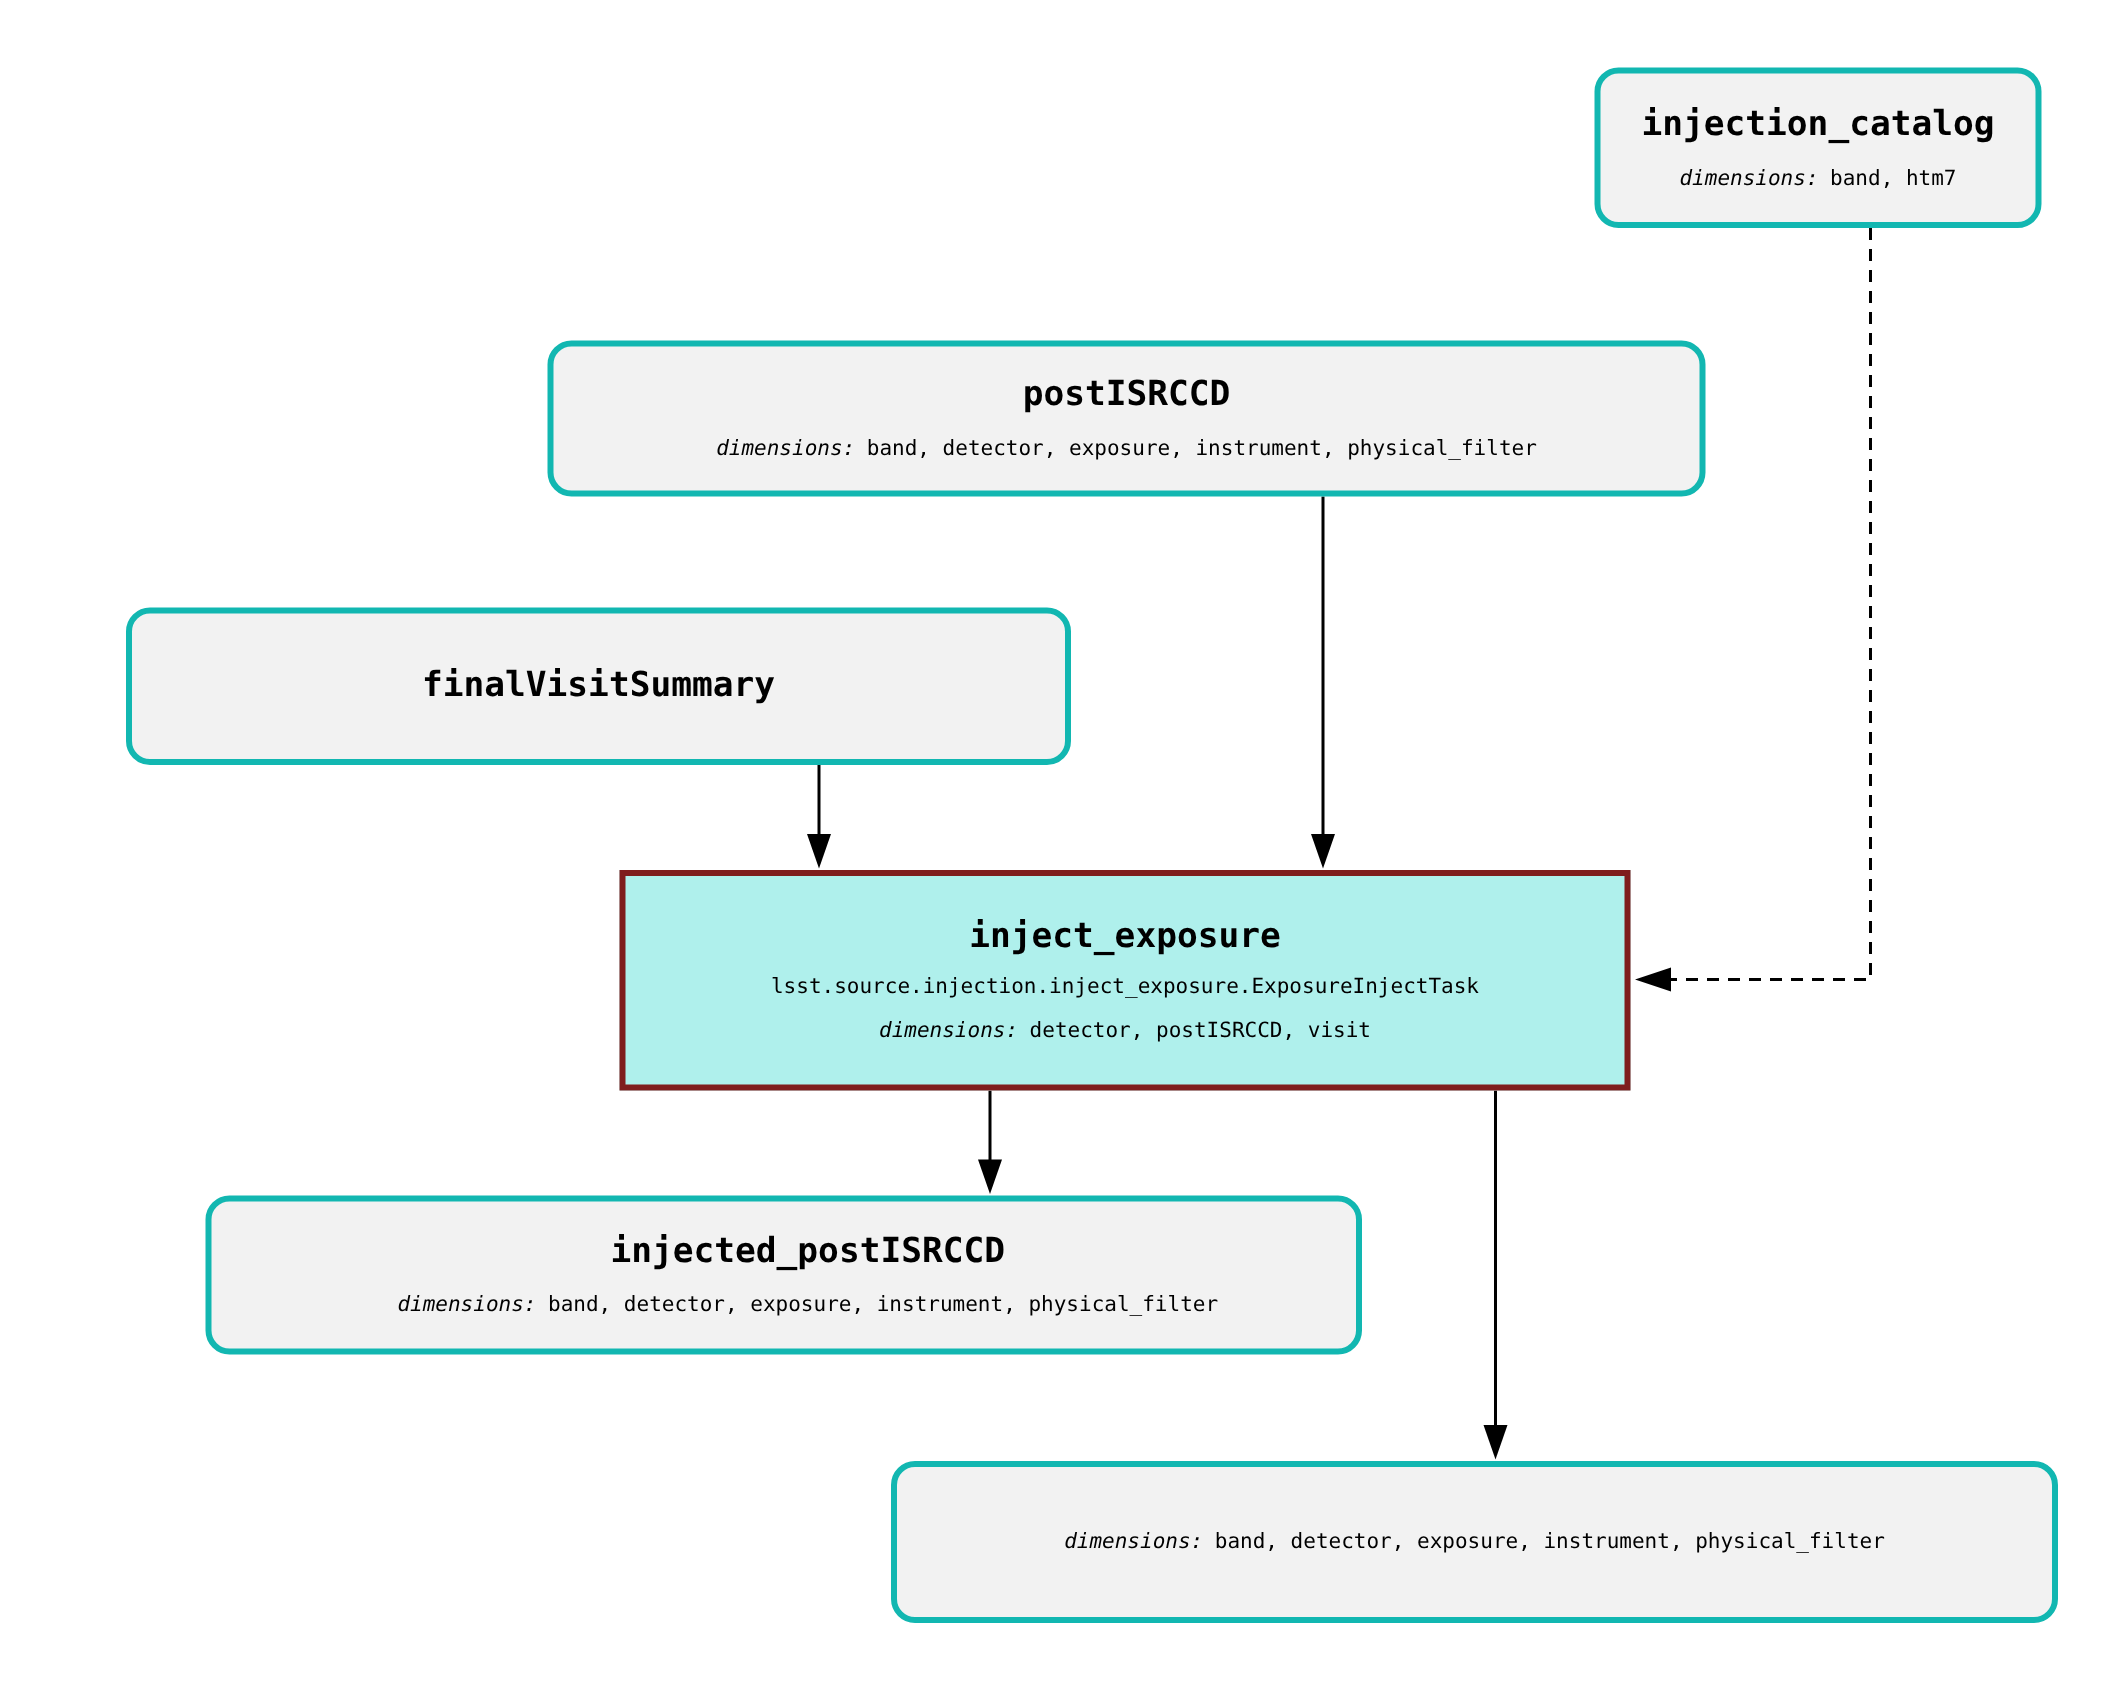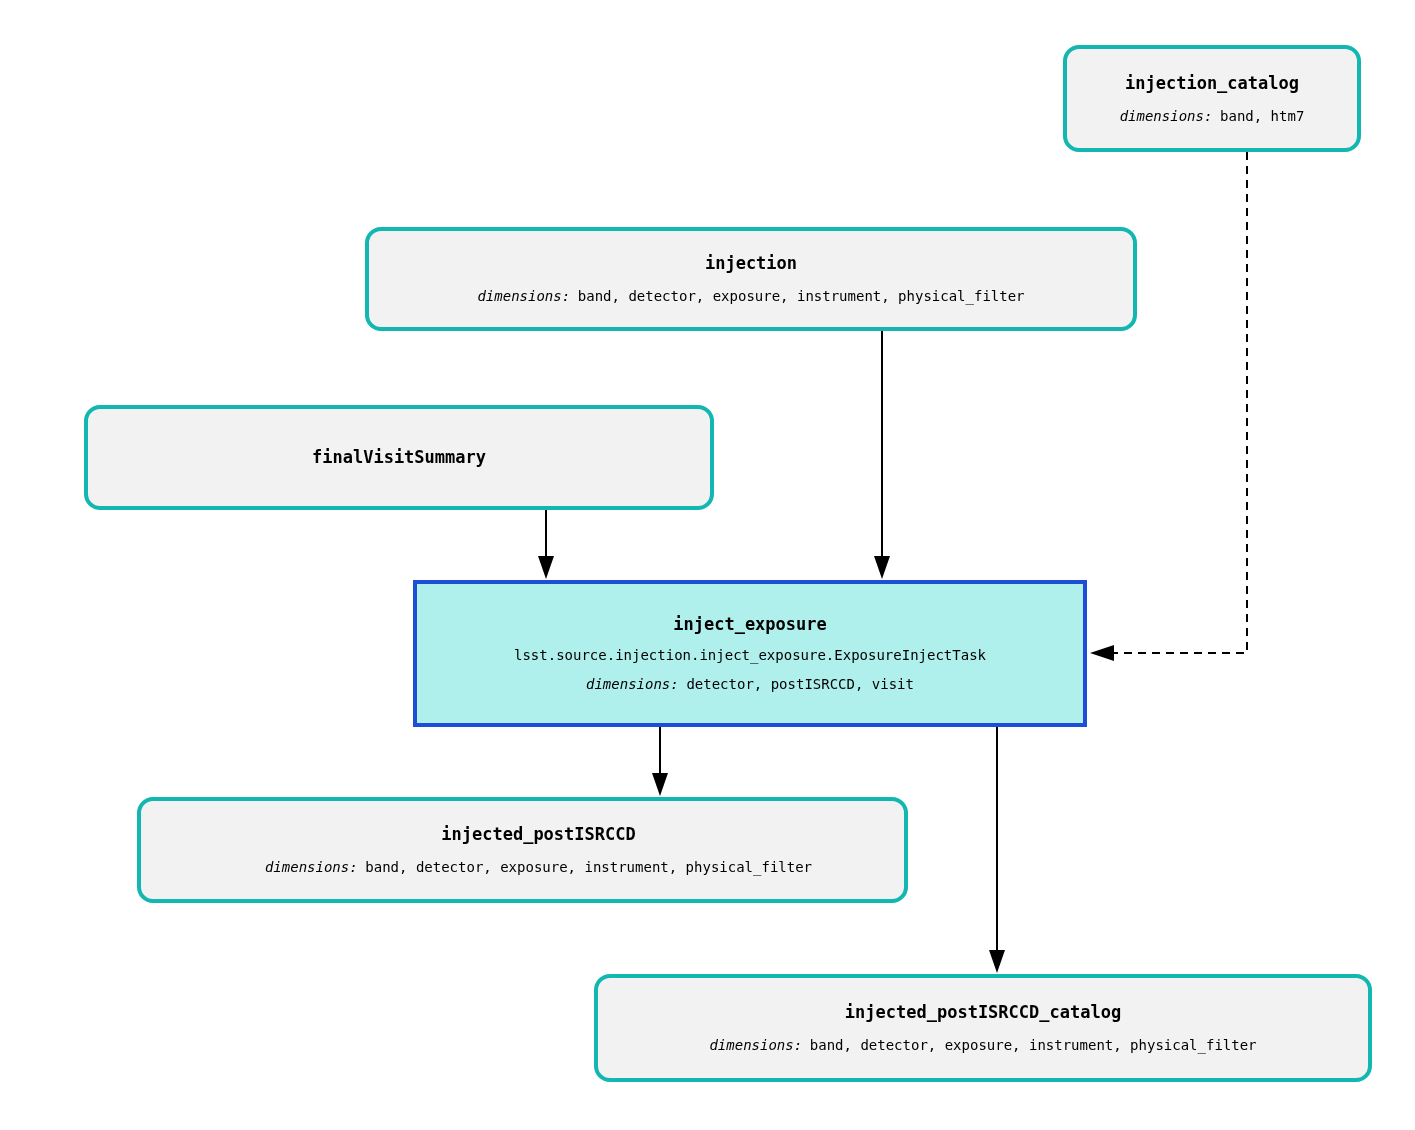--- a/index.html
+++ b/index.html
@@ -33,27 +33,27 @@
     text-align: center;
     row-gap: 17px;
   }
   .node.dataset {
     background: #f2f2f2;
     border: 4px solid #12b7b1;
     border-radius: 16px;
   }
   .node.task {
     background: #aff0ec;
-    border: 4px solid #1d4ed8;
+    border: 4px solid #7f1d1d;
     border-radius: 0;
     row-gap: 15px;
   }
   .node-title {
     font-weight: bold;
-    font-size: 17px;
+    font-size: 23px;
     line-height: 1;
     white-space: nowrap;
   }
   .node-line {
     font-size: 14px;
     line-height: 1;
     white-space: nowrap;
   }
   .dim-label {
     font-style: italic;
@@ -92,37 +92,36 @@
       <polygon points="997,973 989,950 1005,950" fill="#000"></polygon>
     </g>
   </svg>
 
   <div class="node dataset" style="left:1063px; top:45px; width:298px; height:107px;">
     <div class="node-title">injection_catalog</div>
     <div class="node-line"><span class="dim-label">dimensions:</span><span>band, htm7</span></div>
   </div>
 
   <div class="node dataset" style="left:365px; top:227px; width:772px; height:104px;">
-    <div class="node-title">injection</div>
+    <div class="node-title">postISRCCD</div>
     <div class="node-line"><span class="dim-label">dimensions:</span><span>band, detector, exposure, instrument, physical_filter</span></div>
   </div>
 
   <div class="node dataset" style="left:48px; top:405px; width:630px; height:105px;margin-left:36px;">
     <div class="node-title">finalVisitSummary</div>
   </div>
 
   <div class="node task" style="left:413px; top:580px; width:674px; height:147px;">
     <div class="node-title">inject_exposure</div>
     <div class="node-line">lsst.source.injection.inject_exposure.ExposureInjectTask</div>
     <div class="node-line"><span class="dim-label">dimensions:</span><span>detector, postISRCCD, visit</span></div>
   </div>
 
   <div class="node dataset" style="left:137px; top:797px; width:771px; height:106px;padding-left:32px;">
     <div class="node-title">injected_postISRCCD</div>
     <div class="node-line"><span class="dim-label">dimensions:</span><span>band, detector, exposure, instrument, physical_filter</span></div>
   </div>
 
   <div class="node dataset" style="left:594px; top:974px; width:778px; height:108px;">
-    <div class="node-title">injected_postISRCCD_catalog</div>
     <div class="node-line"><span class="dim-label">dimensions:</span><span>band, detector, exposure, instrument, physical_filter</span></div>
   </div>
 
 </div>
 
 </body></html>

